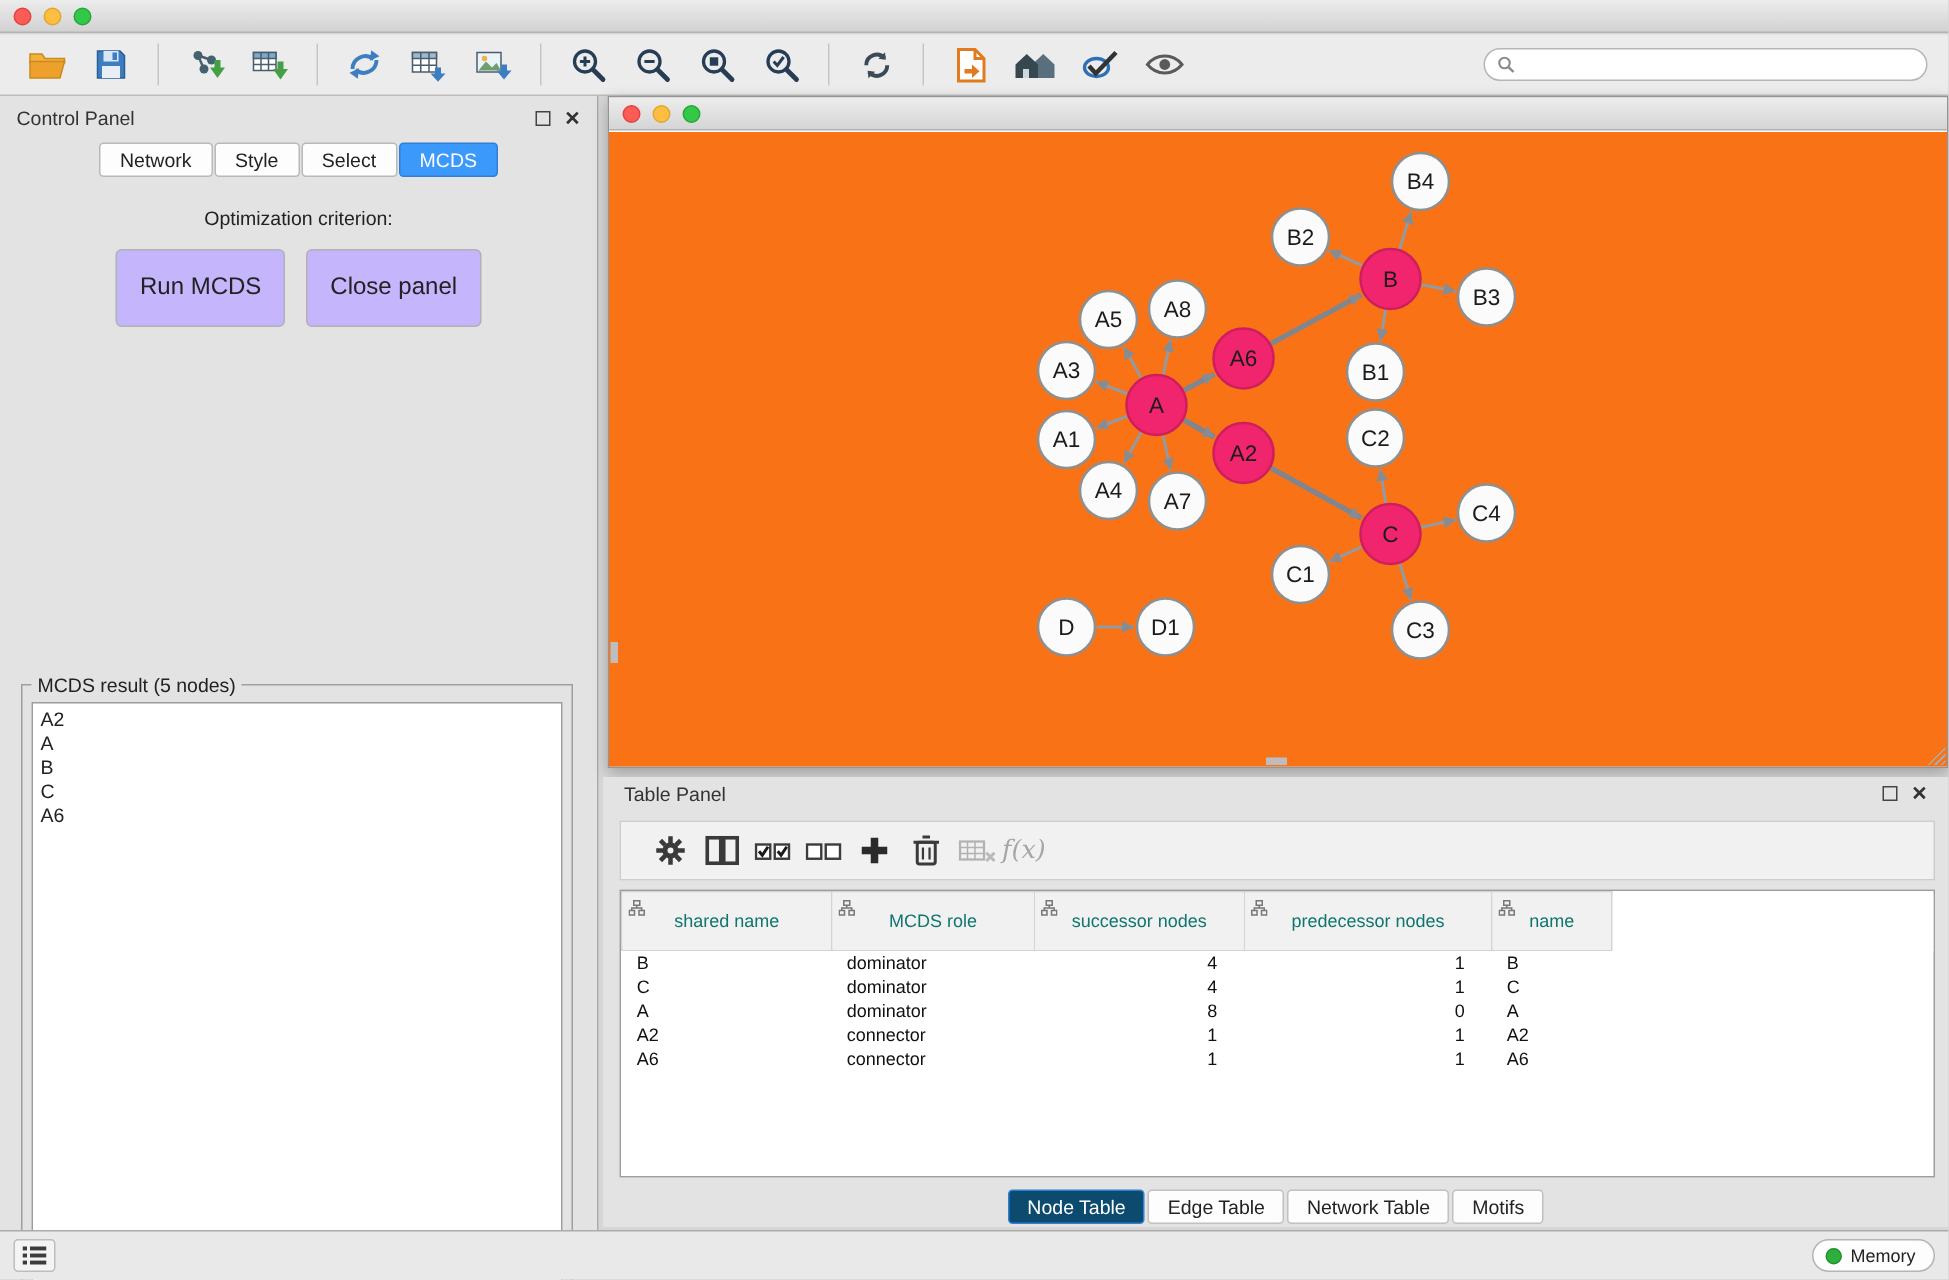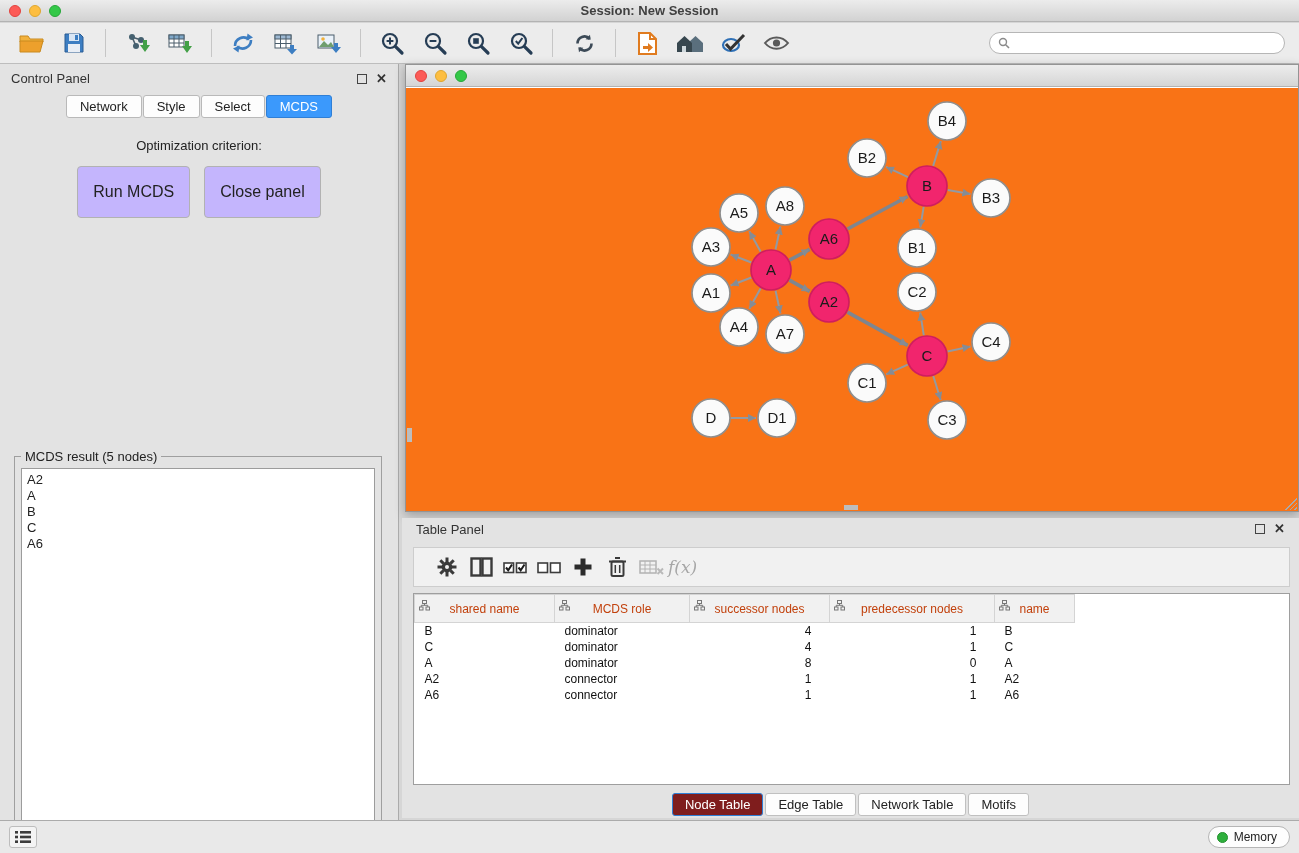--- a/index.html
+++ b/index.html
@@ -51,46 +51,45 @@
   .grip{position:absolute;right:1px;bottom:1px;width:12px;height:12px;background:
     linear-gradient(135deg,transparent 50%,#aaa 50%,#aaa 56%,transparent 56%,transparent 68%,#aaa 68%,#aaa 74%,transparent 74%,transparent 86%,#aaa 86%,#aaa 92%,transparent 92%)}
 
   
   .table-panel{position:absolute;left:402px;top:518px;width:897px;height:300px;background:#e3e3e3}
   .tp-header{height:22px;display:flex;align-items:center;padding:0 14px;font-size:13px;color:#333}
   .tp-toolbar{margin:7px 9px 0 11px;height:40px;background:#f1f1f1;border:1px solid #cdcdcd;display:flex;align-items:center;padding:14px 16px}
   .fx{font-family:"DejaVu Serif",serif;font-style:italic;font-size:17px;color:#a6a6a6}
   .tp-tablewrap{margin:6px 9px 0 11px;height:192px;background:#fff;border:1px solid #9e9e9e;overflow:hidden}
   table{border-collapse:collapse;table-layout:fixed;width:100%;font-size:12px}
-  th{position:relative;background:#f1f1f1;border:1px solid #d4d4d4;height:28px;font-weight:normal;font-size:12px;color:#c2410c;text-align:center;white-space:nowrap;overflow:hidden}
+  th{position:relative;background:#f1f1f1;border:1px solid #d4d4d4;height:39px;font-weight:normal;font-size:12px;color:#0f766e;text-align:center;white-space:nowrap;overflow:hidden}
   th.filler{background:#fff;border:none;border-bottom:1px solid #fff}
   .attr-icon{position:absolute;left:4px;top:5px}
   td{height:16px;padding:0 10px;white-space:nowrap;overflow:hidden;color:#111}
   col.c0{width:140px}col.c1{width:135px}col.c2{width:140px}col.c3{width:165px}col.c4{width:80px}
   td.num{text-align:right;padding-right:18px}
   .tp-tabs{display:flex;justify-content:center;gap:2px;margin-top:8px}
   .tp-tab{padding:3px 12px;background:#fdfdfd;border:1px solid #c0c0c0;border-radius:3px;font-size:13px;color:#222}
-  .tp-tab.active{background:#7f1d1d;border-color:#2f7fd6;color:#fff}
+  .tp-tab.active{background:#0c4a6e;border-color:#2f7fd6;color:#fff}
 
   
   .statusbar{position:absolute;left:0;right:0;bottom:0;height:33px;background:#e9e9e9;border-top:1px solid #ababab;display:flex;align-items:center;padding:0 9px}
   .status-left-btn{width:28px;height:22px;border:1px solid #bdbdbd;border-radius:3px;background:#f4f4f4;display:flex;align-items:center;justify-content:center}
   .memory-pill{margin-left:auto;height:22px;border:1px solid #b5b5b5;border-radius:11px;background:#fdfdfd;display:flex;align-items:center;gap:6px;padding:0 12px 0 8px;font-size:12px;color:#222}
   .mem-dot{width:11px;height:11px;border-radius:50%;background:#2eaf3c;border:1px solid #23902f}
 </style>
 </head>
 <body>
 
 <div class="titlebar">
   <div class="traffic">
     <span class="light l-red"></span>
     <span class="light l-yellow"></span>
     <span class="light l-green"></span>
   </div>
-  <div class="tb-title">Session: New Session</div>
 </div>
 
 <div class="toolbar">
   <div class="tbn">
     <svg width="27" height="22" viewBox="0 0 27 22">
         <path d="M2 4 h8 l2 3 h13 v3 H2 z" fill="#f2b13c" stroke="#c98a1e"></path>
         <path d="M2 9 h23 l-3 11 H2 z" fill="#eda02c" stroke="#c98a1e"></path>
       </svg>
   </div>
   <div class="tbn">

